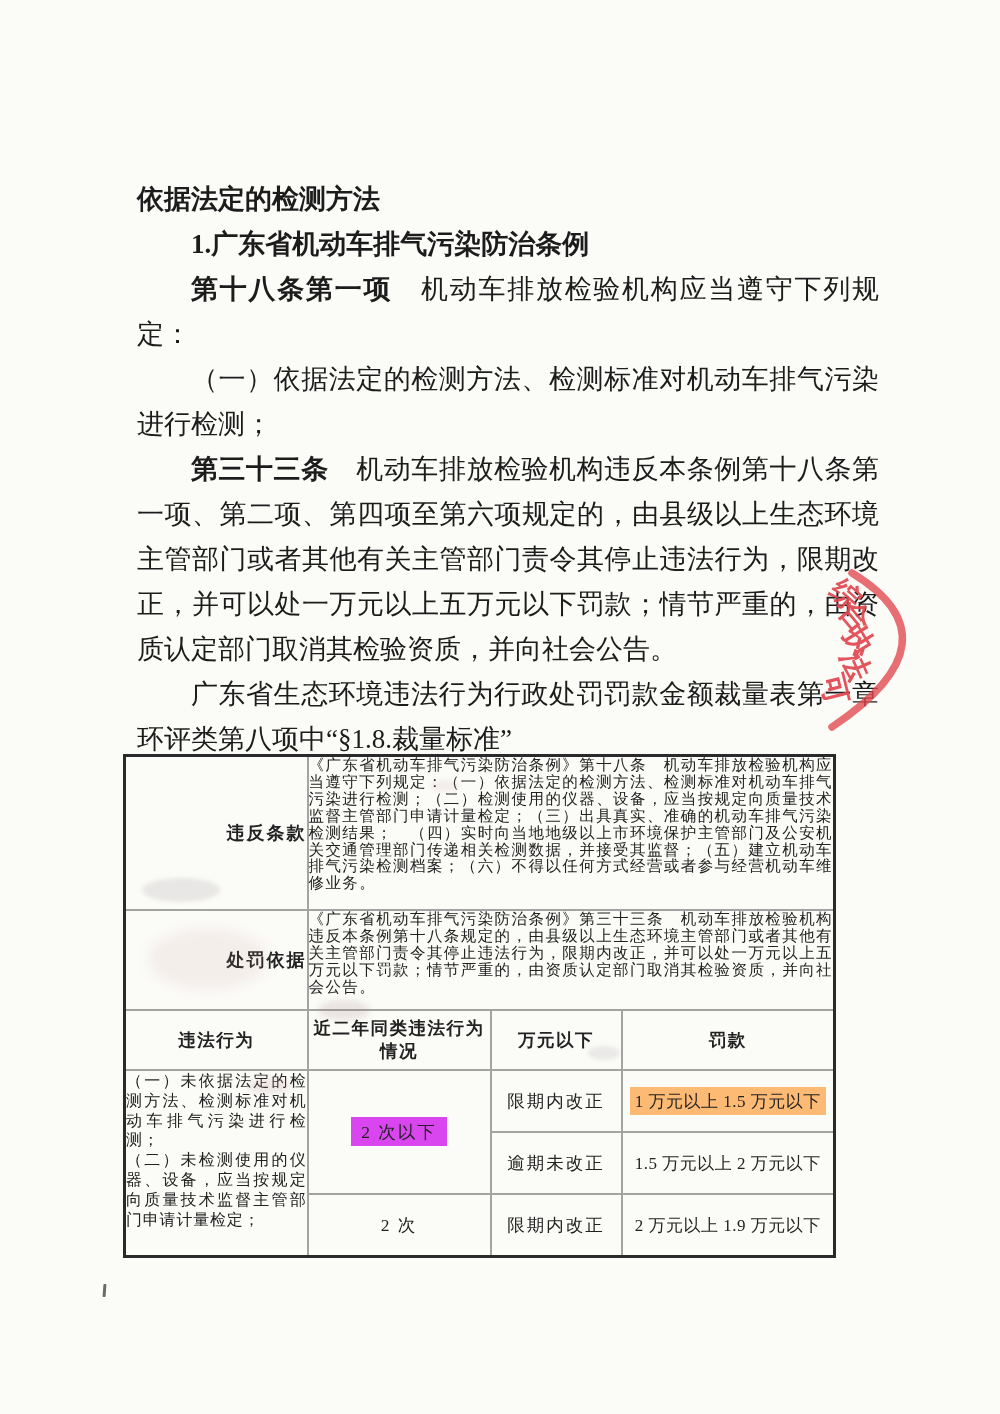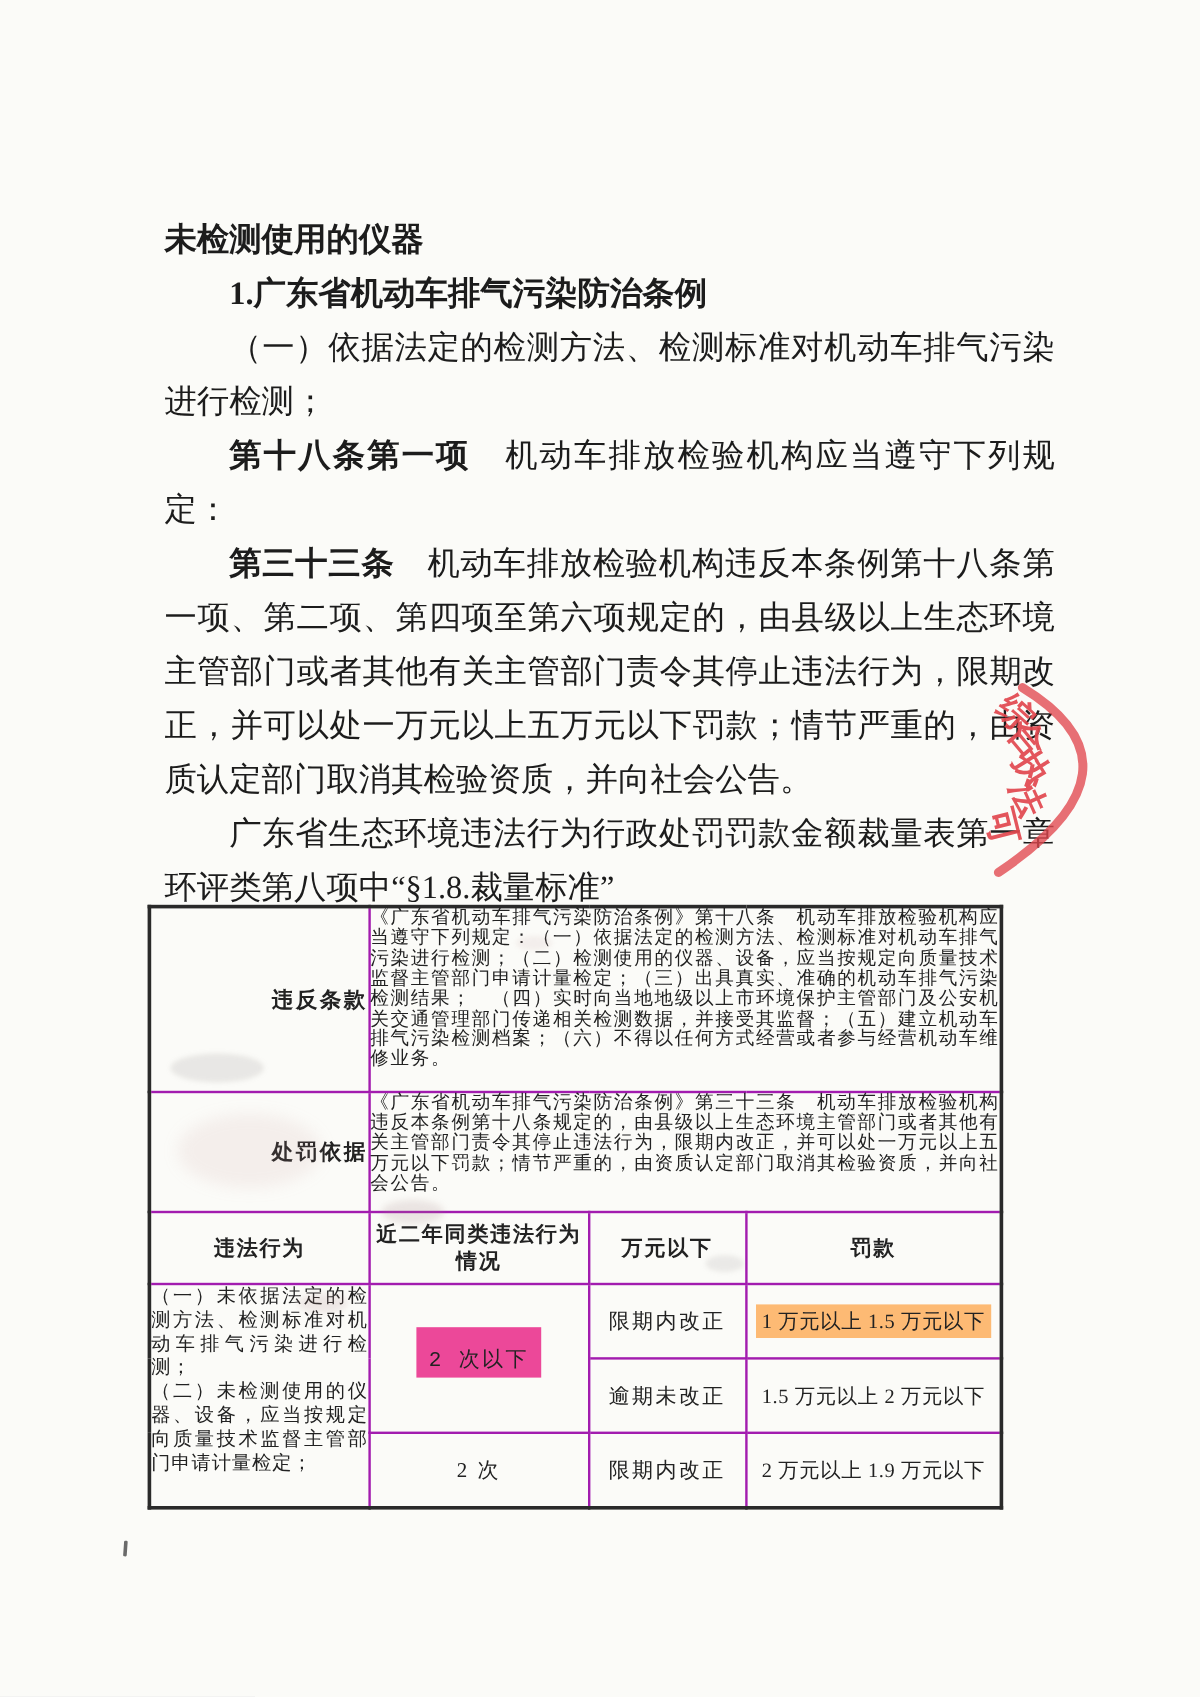--- a/index.html
+++ b/index.html
@@ -26,21 +26,21 @@
 
   
   table.reg{
     position:absolute;left:123px;top:754px;
     width:710px;
     border-collapse:collapse;
     table-layout:fixed;
     background:transparent;
   }
   table.reg td{
-    border:2px solid #a21caf;
+    border:2px solid #a3a3a3;
     padding:0;
     color:#222;
   }
   table.reg{border:3px solid #2a2a2a;}
   td.label-cell{
     text-align:right;vertical-align:middle;
     font-weight:bold;font-size:18px;letter-spacing:2px;
   }
   td.clause-cell{
     vertical-align:top;
@@ -63,21 +63,21 @@
   }
   td.center-cell{
     text-align:center;vertical-align:middle;
     font-size:17.5px;letter-spacing:2px;
   }
   td.num-cell{
     text-align:center;vertical-align:middle;
     font-size:17px;letter-spacing:0.5px;
     white-space:nowrap;
   }
-  .hl-freq{background:#ec4899;padding:18px 10px 4px;font-family:Liberation Mono, monospace;}
+  .hl-freq{background:#d946ef;padding:5px 10px 4px;}
   .hl-fine{background:#fdba74;padding:5px 5px 4px;}
 
   .row-h1 td{height:152px;}
   .row-h2 td{height:98px;}
   .row-h3 td{height:58px;}
   .row-d  td{height:60px;}
 
   
   .stamp{
     position:absolute;left:796px;top:526px;width:220px;height:230px;
@@ -97,24 +97,24 @@
   .sm5{left:588px;top:1046px;width:32px;height:14px;background:rgba(150,140,140,0.16);filter:blur(2px);}
   .sm6{left:430px;top:780px;width:30px;height:12px;background:rgba(200,160,160,0.14);filter:blur(2px);}
   .tick{position:absolute;left:103px;top:1284px;width:3px;height:13px;background:#6a6a6a;transform:rotate(4deg);border-radius:1px;}
 </style>
 </head>
 <body>
 
 <div class="page">
 
   <div class="doc-text">
-    <p class="b">未检测使用的仪器</p>
+    <p class="b">依据法定的检测方法</p>
     <p class="b indent">1.广东省机动车排气污染防治条例</p>
+    <p class="indent"><span class="b">第十八条第一项</span>　<span>机动车排放检验机构应当遵守下列规定：</span></p>
     <p class="indent">（一）依据法定的检测方法、检测标准对机动车排气污染进行检测；</p>
-    <p class="indent"><span class="b">第十八条第一项</span>　<span>机动车排放检验机构应当遵守下列规定：</span></p>
     <p class="indent"><span class="b">第三十三条</span>　<span>机动车排放检验机构违反本条例第十八条第一项、第二项、第四项至第六项规定的，由县级以上生态环境主管部门或者其他有关主管部门责令其停止违法行为，限期改正，并可以处一万元以上五万元以下罚款；情节严重的，由资质认定部门取消其检验资质，并向社会公告。</span></p>
     <p class="indent">广东省生态环境违法行为行政处罚罚款金额裁量表第一章环评类第八项中“§1.8.裁量标准”</p>
   </div>
 
   <table class="reg">
     <colgroup>
       <col style="width:183px">
         <col style="width:183px">
         <col style="width:131px">
         <col style="width:213px">

